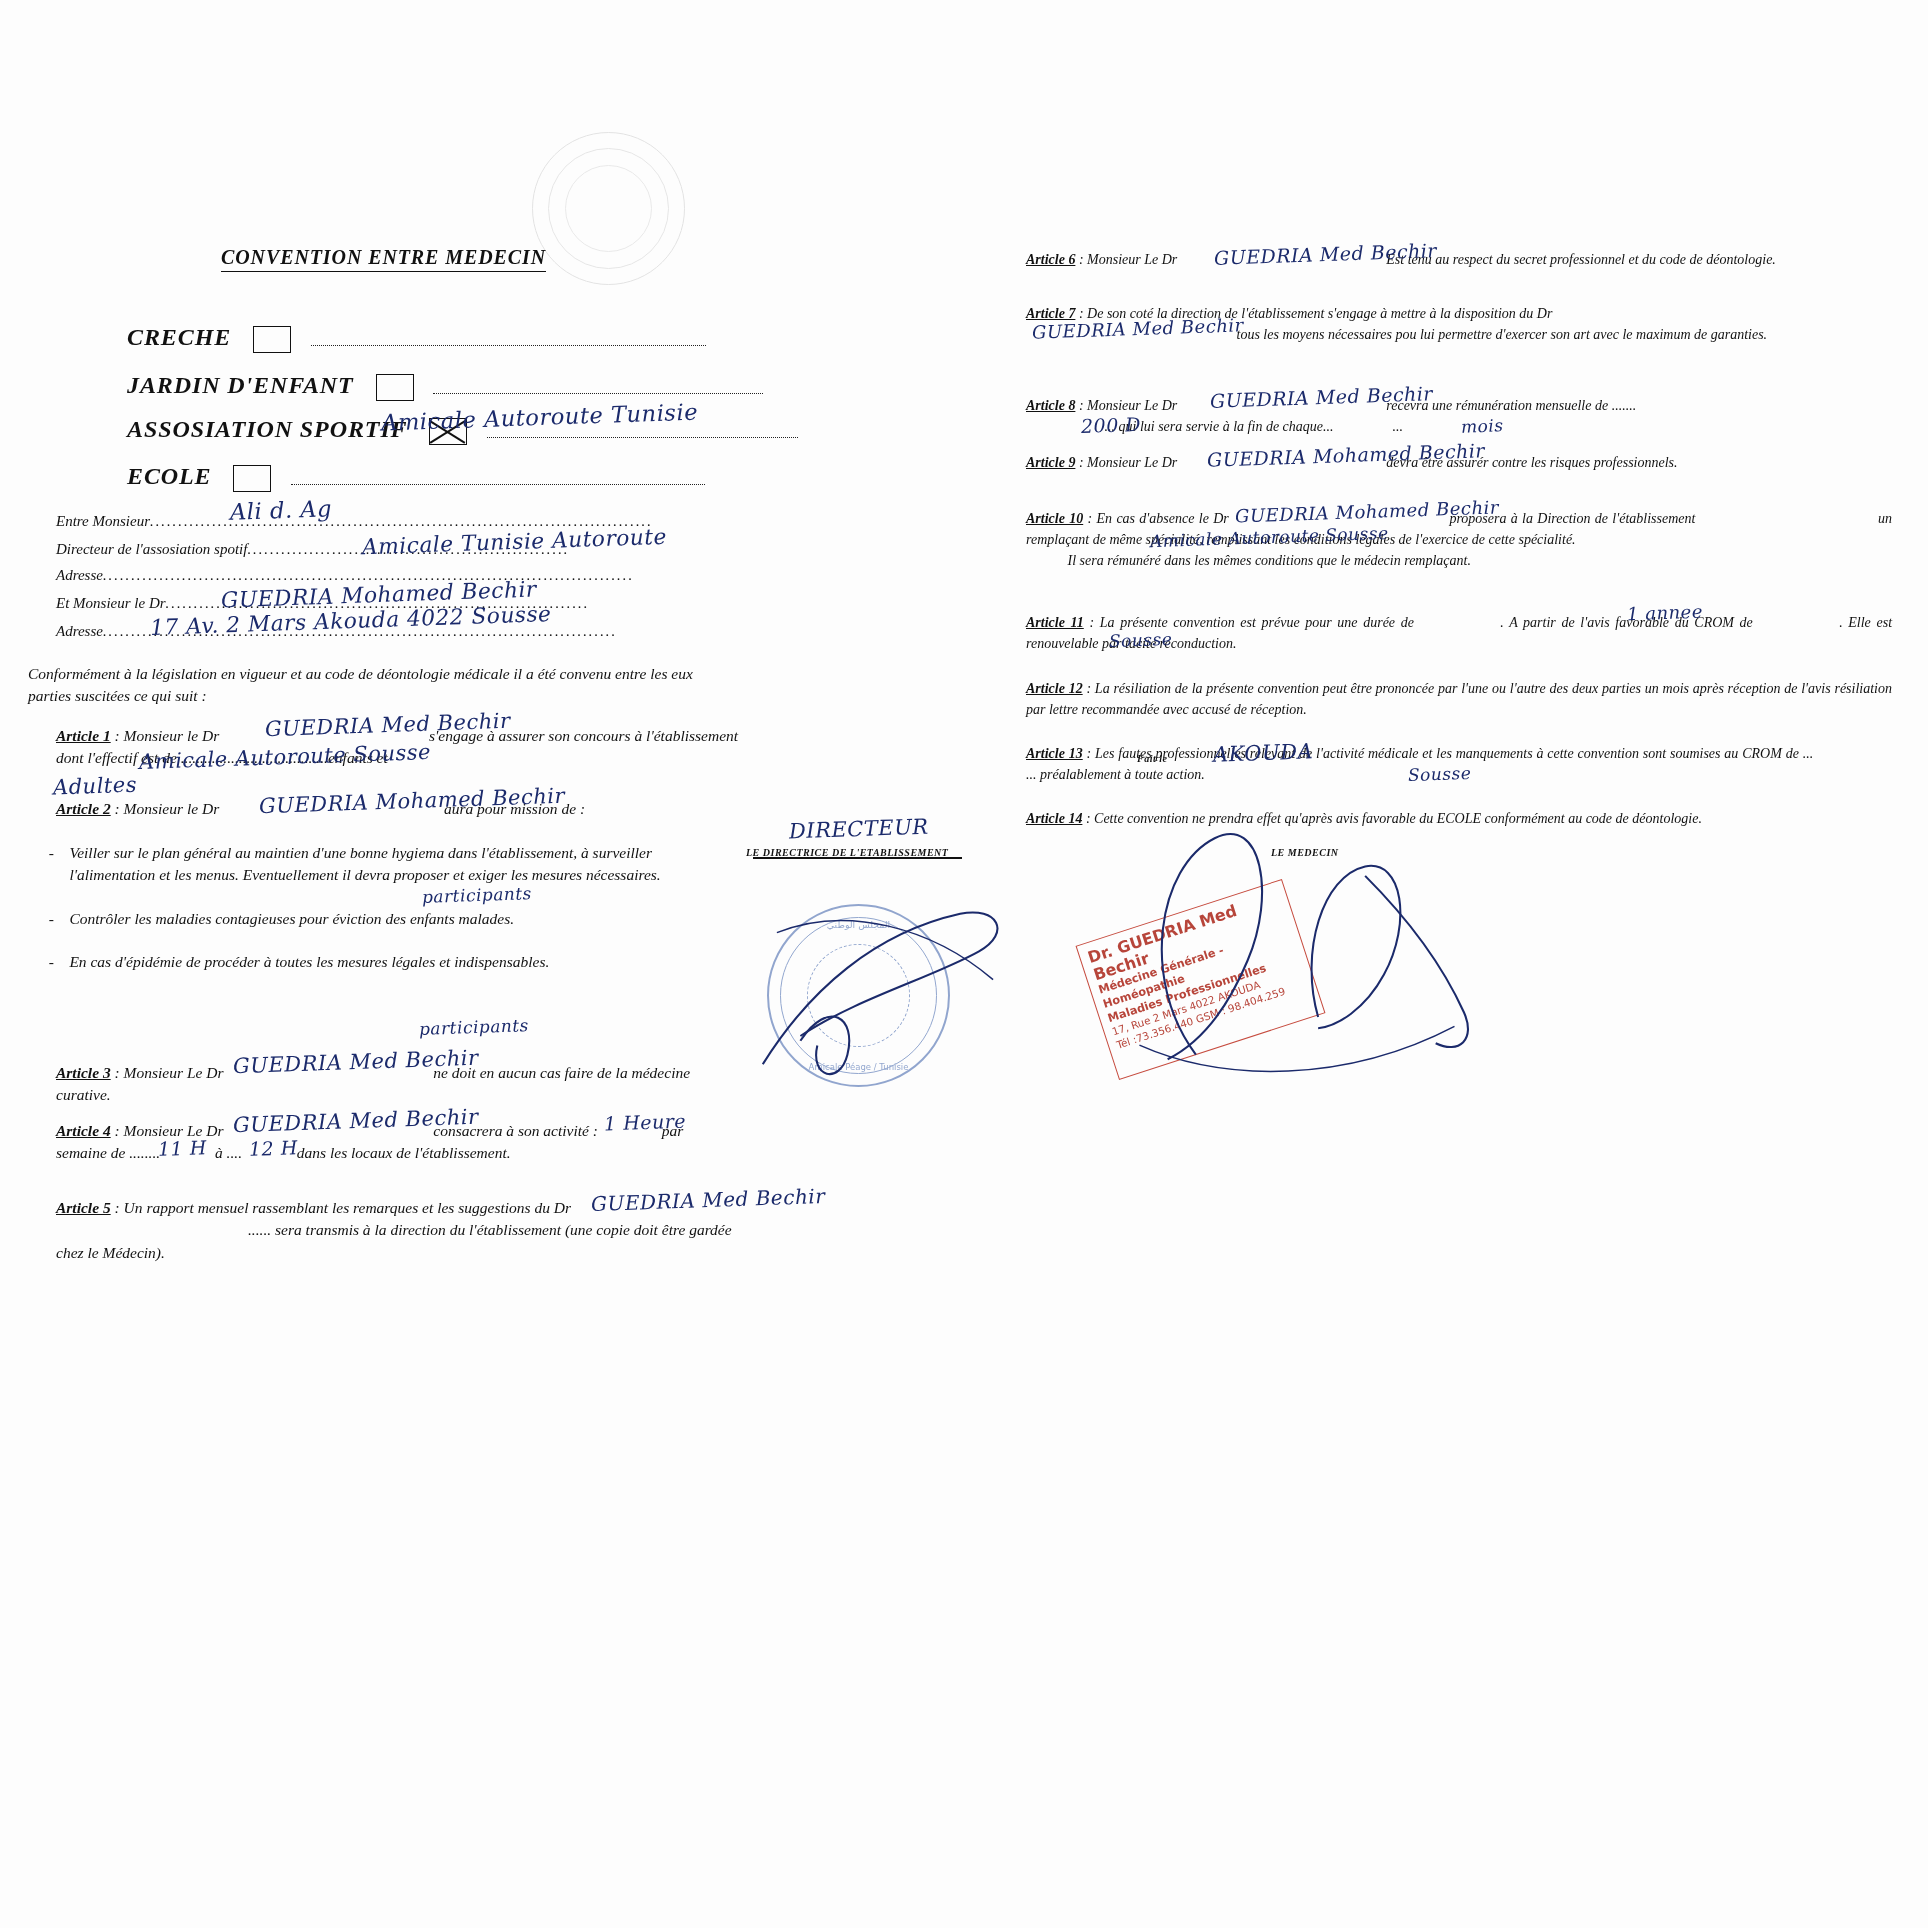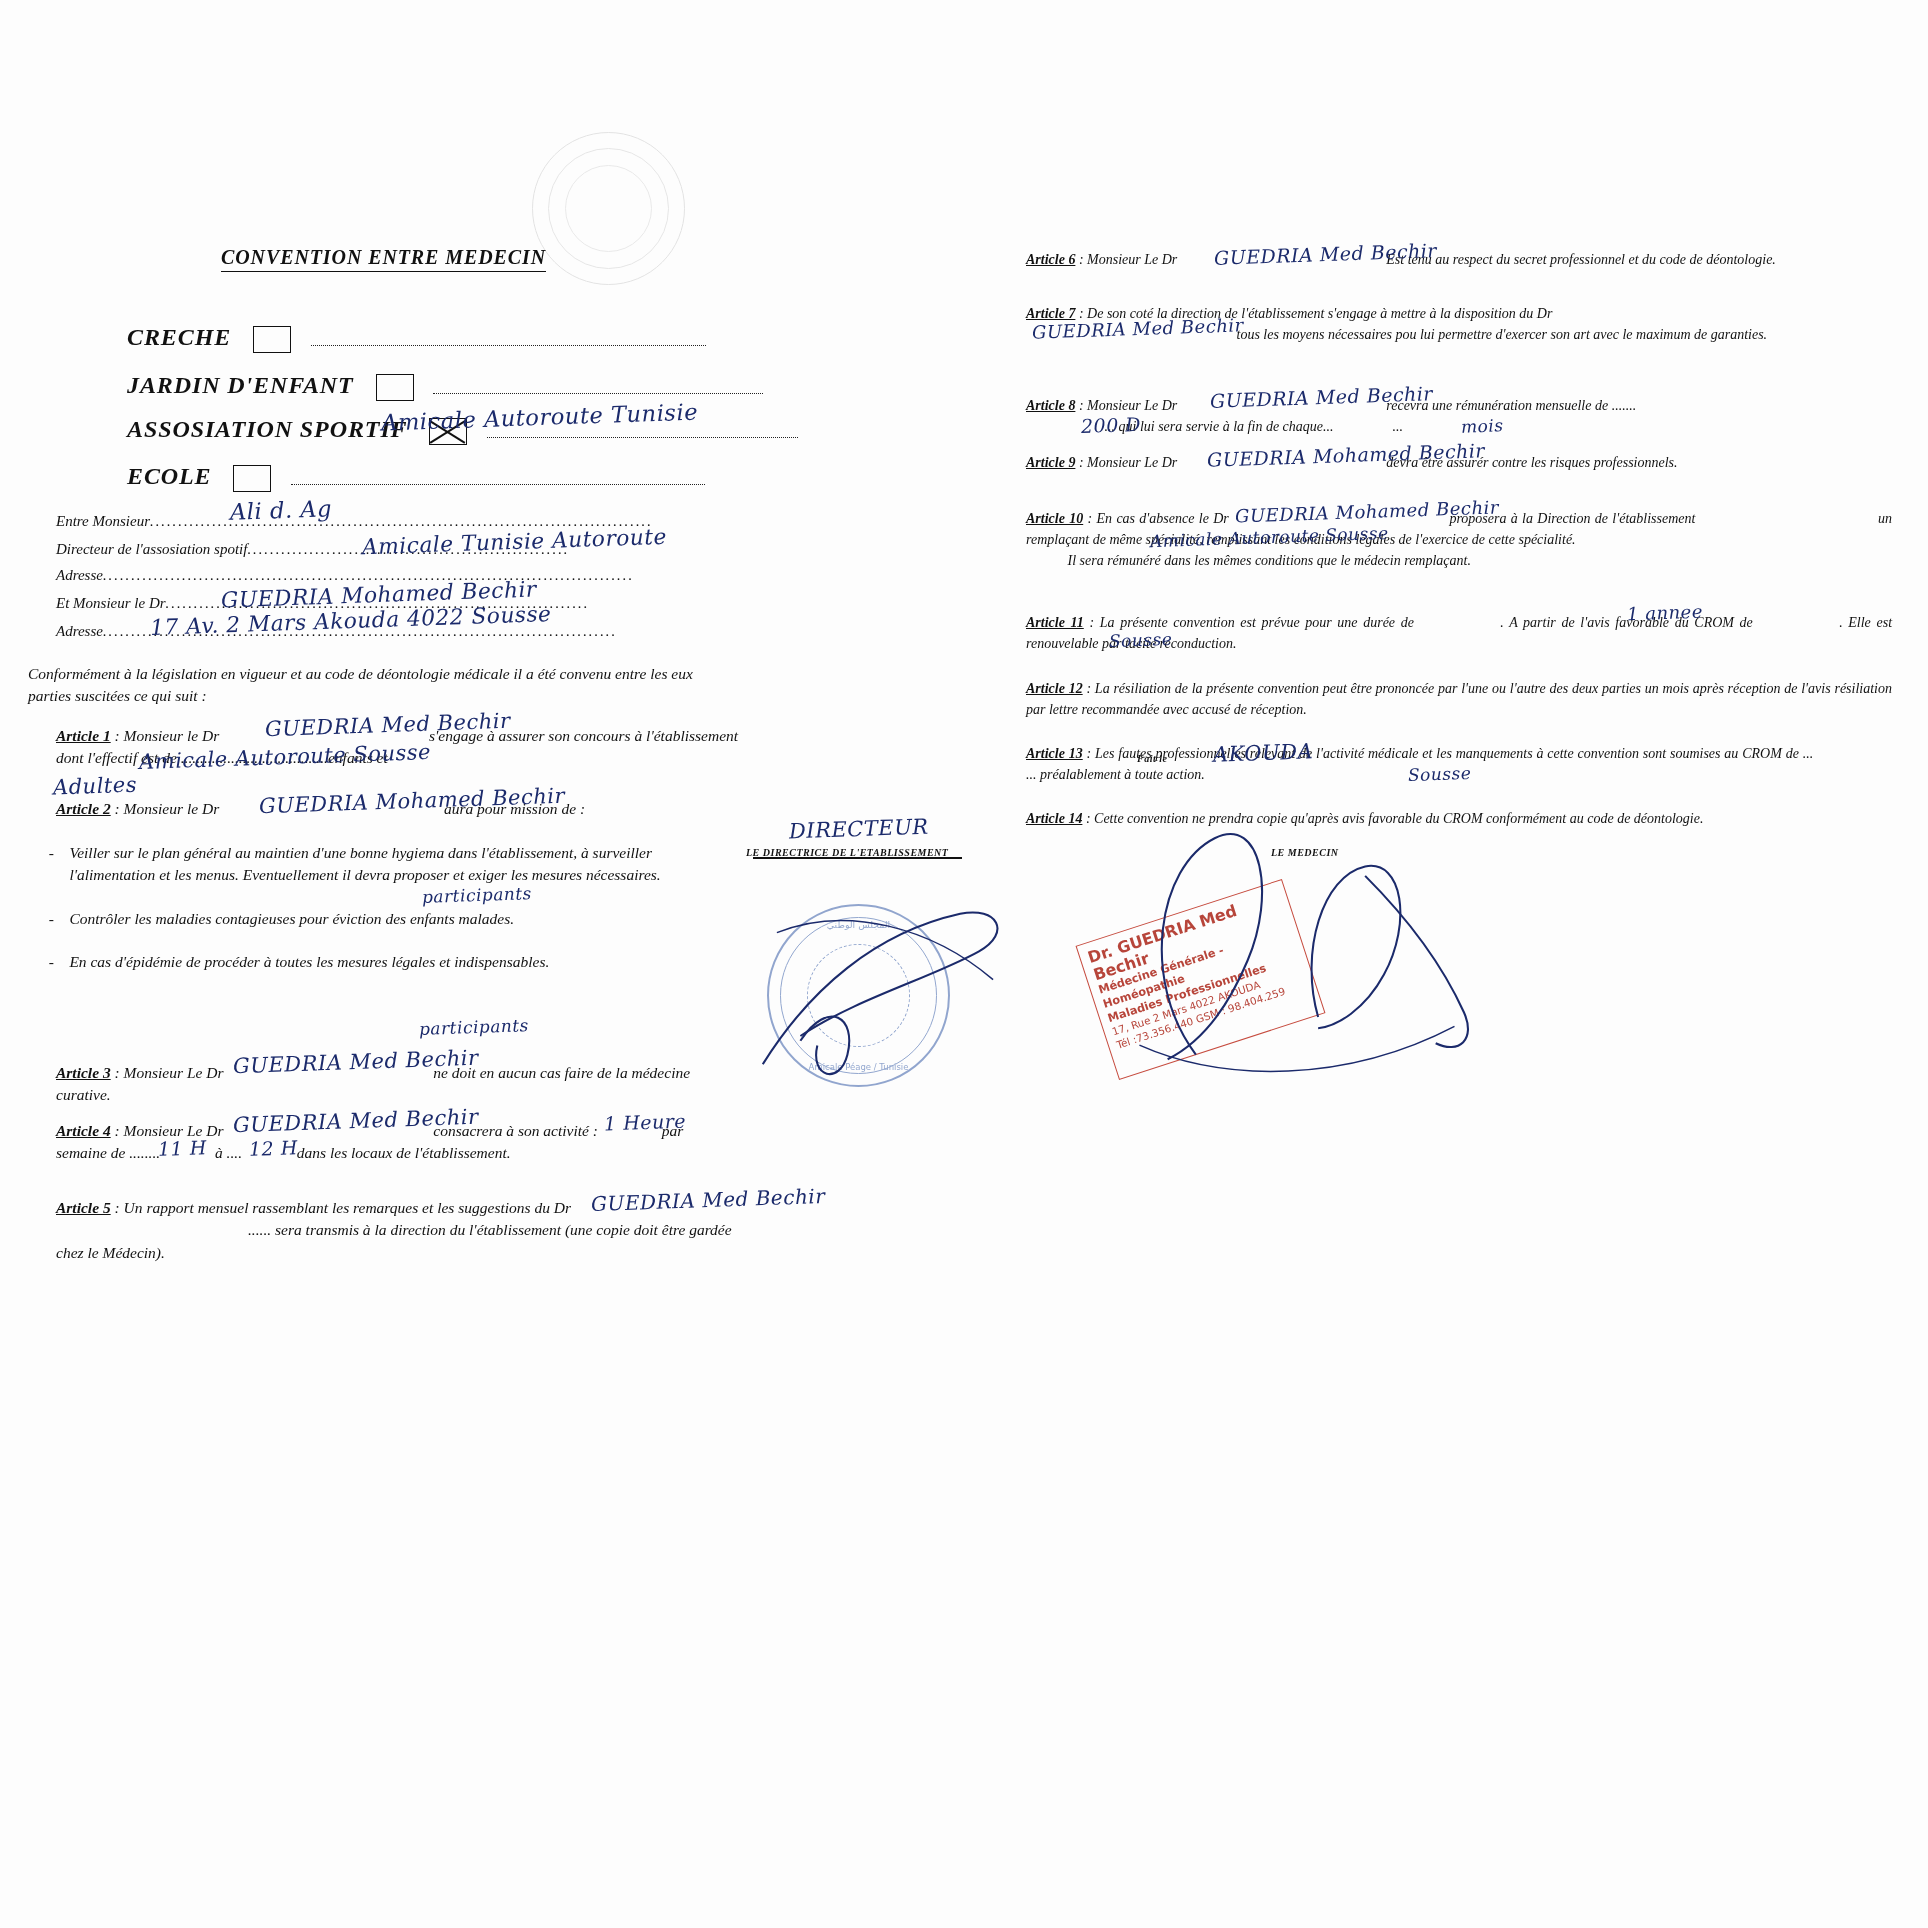--- a/index.html
+++ b/index.html
@@ -311,21 +311,21 @@
     <div class="rpara" style="left:0px;top:508px;width:866px;">
       <span class="art-label">Article 13</span>
       <span>: Les fautes professionnelles relevant de l'activité médicale et les manquements à cette convention sont soumises au CROM de ...</span>
       <span style="display:inline-block;width:75px;"></span>
       <span>... préalablement à toute action.</span>
     </div>
     <div class="hand" style="position:absolute;left:382px;top:529px;font-size:17px;">Sousse</div>
 
     <div class="rpara" style="left:0px;top:573px;width:866px;">
       <span class="art-label">Article 14</span>
-      <span>: Cette convention ne prendra copie qu'après avis favorable du CROM conformément au code de déontologie.</span>
+      <span>: Cette convention ne prendra effet qu'après avis favorable du ECOLE conformément au code de déontologie.</span>
     </div>
   </div>
 
   <div class="sig-label" style="left:1137px;top:753px;">Fait le</div>
   <div class="hand" style="position:absolute;left:1213px;top:741px;font-size:21px;">AKOUDA</div>
 
   <div class="hand" style="position:absolute;left:789px;top:817px;font-size:21px;">DIRECTEUR</div>
   <div class="sig-label" style="left:746px;top:847px;">LE DIRECTRICE DE L'ETABLISSEMENT</div>
   <div class="strike" style="left:753px;top:857px;width:209px;"></div>
 

